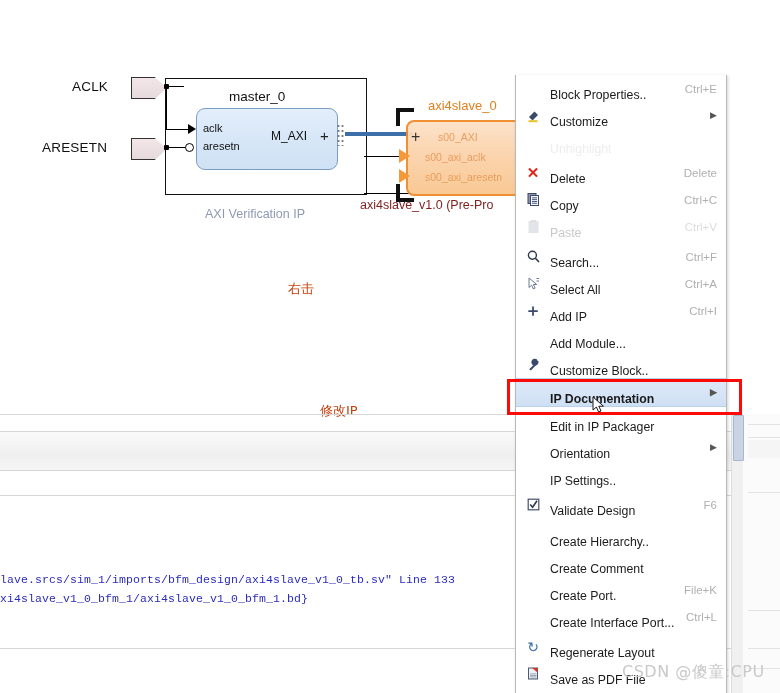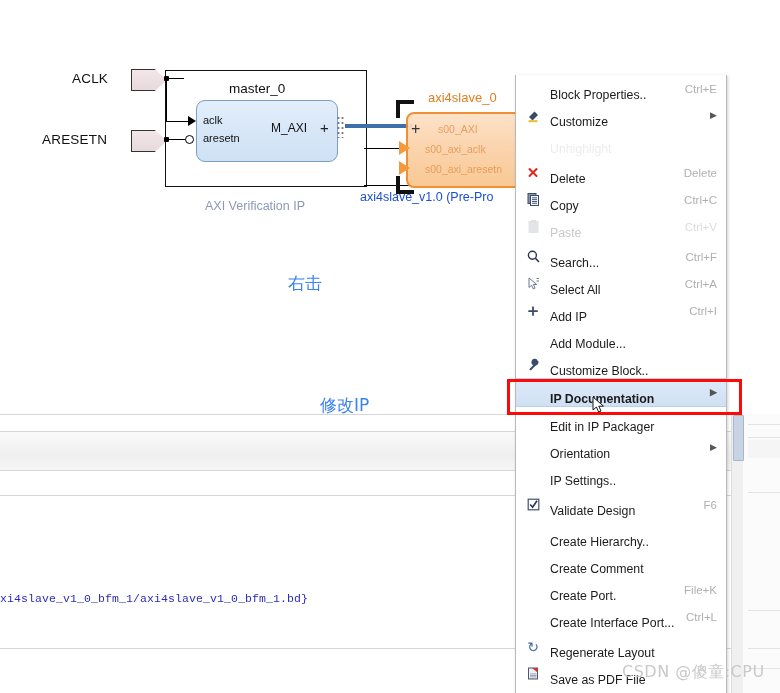--- a/index.html
+++ b/index.html
@@ -5,21 +5,21 @@
   html,body{margin:0;padding:0;}
   body{
     width:780px;height:693px;overflow:hidden;position:relative;
     background:#ffffff;
     font-family:"Liberation Sans",sans-serif;
     -webkit-font-smoothing:antialiased;
   }
   #root{position:absolute;inset:0;width:780px;height:693px;overflow:hidden;background:#fff;}
 
   
-  .bd-canvas{position:absolute;left:0;top:0;width:780px;height:410px;background:#fff;text-decoration:underline;}
+  .bd-canvas{position:absolute;left:0;top:8px;width:780px;height:410px;background:#fff;text-decoration:underline;}
 
   .wire{position:absolute;background:#000;}
   .wire.h{height:1px;}
   .wire.v{width:1px;}
 
   .junction{position:absolute;width:5px;height:5px;background:#000;border-radius:1px;}
 
   .port-label{
     position:absolute;font-size:13.5px;color:#111;letter-spacing:.2px;
     white-space:nowrap;
@@ -69,36 +69,36 @@
   .bus-wire{position:absolute;height:4px;background:#3f6fa8;}
 
   
   .slave-block{
     position:absolute;
     border:2px solid #f08a2a;border-radius:8px;
     background:linear-gradient(180deg,#fde2c6 0%,#fbd2ab 45%,#f9c78f 100%);
     opacity:.95;
   }
   .slave-name{position:absolute;font-size:13px;color:#e08020;white-space:nowrap;}
-  .slave-sub{position:absolute;font-size:12.5px;color:#1d4ed8;white-space:nowrap;}
+  .slave-sub{position:absolute;font-size:12.5px;color:#7f1d1d;white-space:nowrap;}
   .slave-inner-txt{position:absolute;font-size:10.5px;color:#e39551;white-space:nowrap;opacity:.85;}
   .sel-corner{position:absolute;width:14px;height:14px;}
   .sel-corner.tl{border-top:4px solid #111;border-left:4px solid #111;}
   .sel-corner.bl{border-bottom:4px solid #111;border-left:4px solid #111;}
   .sel-corner.tr{border-top:4px solid #111;border-right:4px solid #111;}
   .sel-corner.br{border-bottom:4px solid #111;border-right:4px solid #111;}
   .slave-pin-arrow{
     position:absolute;width:0;height:0;
     border-top:7px solid transparent;border-bottom:7px solid transparent;
     border-left:11px solid #f59a3b;
   }
 
   
   .annot{
-    position:absolute;color:#3b82f6;font-size:17px;
+    position:absolute;color:#c2410c;font-size:13px;
     font-family:"DejaVu Sans",sans-serif;white-space:nowrap;
   }
 
   
   .panel-sep{position:absolute;left:0;width:780px;height:1px;background:#d6d6d6;}
   .panel-band{position:absolute;left:0;width:780px;background:#f1f1f1;}
   .panel-band.soft{background:linear-gradient(180deg,#fafafa,#efefef 60%,#f5f5f5);}
   .log-area{position:absolute;left:0;background:#fff;}
   .log-line{
     position:absolute;font-family:"Liberation Mono",monospace;
@@ -226,20 +226,21 @@
     <div class="annot" style="left:320px;top:394px;">修改IP</div>
   </div>
 
   <div class="panel-sep" style="top:414px;"></div>
   <div class="panel-band soft" style="top:432px;height:38px;"></div>
   <div class="panel-sep" style="top:431px;"></div>
   <div class="panel-sep" style="top:470px;"></div>
   <div class="panel-sep" style="top:495px;"></div>
 
   <div class="log-area" style="top:496px;height:150px;width:780px;">
+    <div class="log-line" style="left:0px;top:77px;">lave.srcs/sim_1/imports/bfm_design/axi4slave_v1_0_tb.sv" Line 133</div>
     <div class="log-line" style="left:0px;top:96px;">xi4slave_v1_0_bfm_1/axi4slave_v1_0_bfm_1.bd}</div>
   </div>
   <div class="panel-sep" style="top:648px;"></div>
 
   <div class="right-strip" style="left:742px;top:414px;width:38px;height:279px;"></div>
   <div class="right-vline" style="left:742px;top:414px;height:279px;"></div>
   <div class="right-line" style="left:748px;top:424px;width:32px;"></div>
   <div class="right-line" style="left:748px;top:437px;width:32px;"></div>
   <div class="right-shade" style="left:748px;top:440px;width:32px;height:18px;opacity:.55;"></div>
   <div class="right-line" style="left:748px;top:492px;width:32px;"></div>

